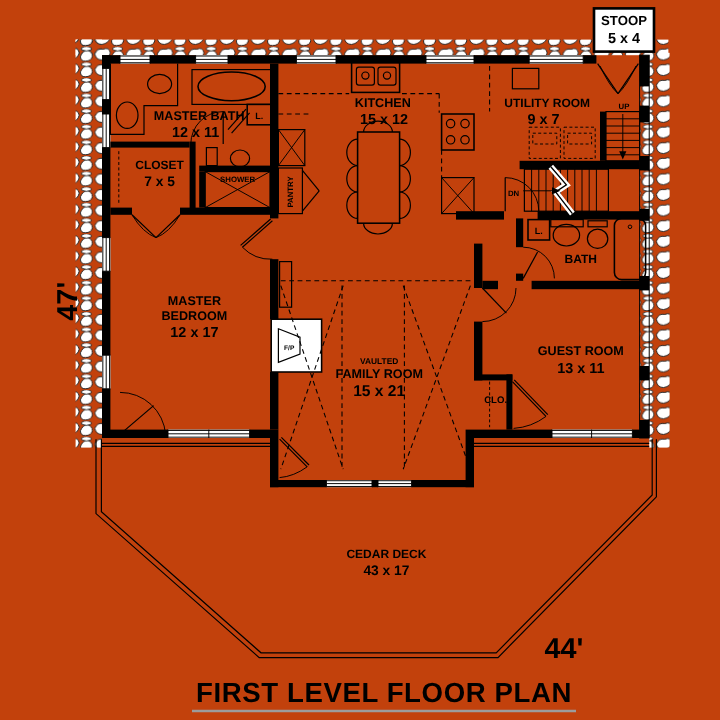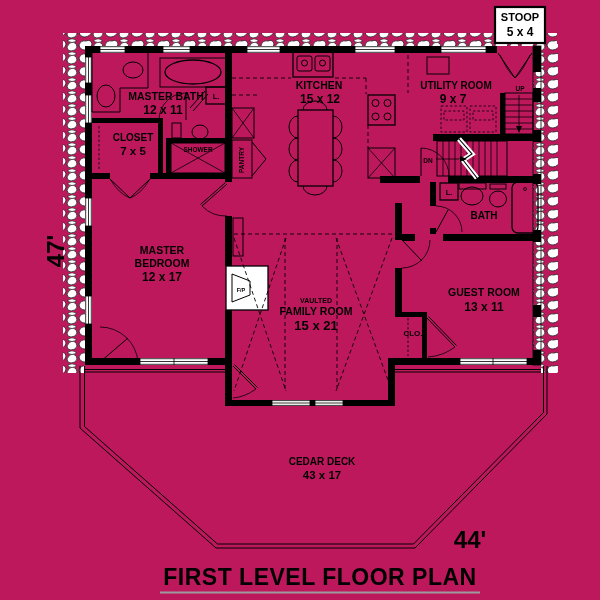--- a/index.html
+++ b/index.html
@@ -1,16 +1,16 @@
 <!DOCTYPE html>
 <html><head>
 <meta charset="utf-8">
 <style>
   html,body{margin:0;padding:0;background:#fff;}
-  .stage{width:600px;height:600px;position:relative;background:#be185d;overflow:hidden;}
+  .stage{width:600px;height:600px;position:relative;background:#c2410c;overflow:hidden;}
   svg{display:block;}
   .wall{fill:#000;stroke:none;}
   .thin{fill:none;stroke:#000;stroke-width:1;}
   .thin2{fill:none;stroke:#000;stroke-width:1.3;}
   .hair{fill:none;stroke:#000;stroke-width:0.8;}
   .dash{fill:none;stroke:#000;stroke-width:0.9;stroke-dasharray:4 3;}
   .dash2{fill:none;stroke:#000;stroke-width:0.8;stroke-dasharray:2.5 2;}
   .arc{fill:none;stroke:#000;stroke-width:0.8;}
   .whitefill{fill:#fff;}
   .lbl{font-family:"Liberation Sans",sans-serif;font-weight:bold;fill:#000;text-anchor:middle;}

